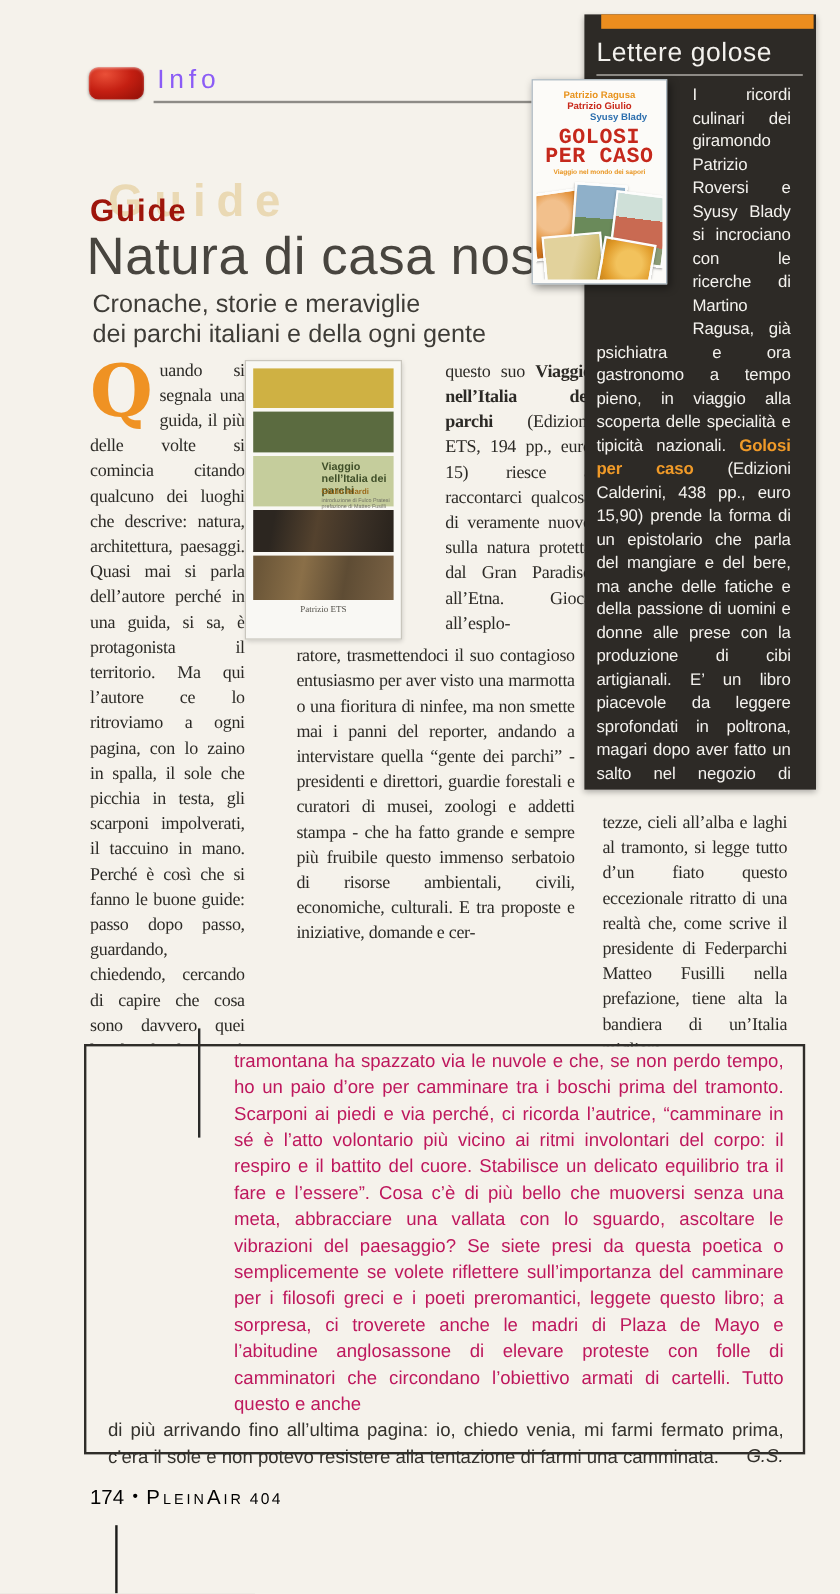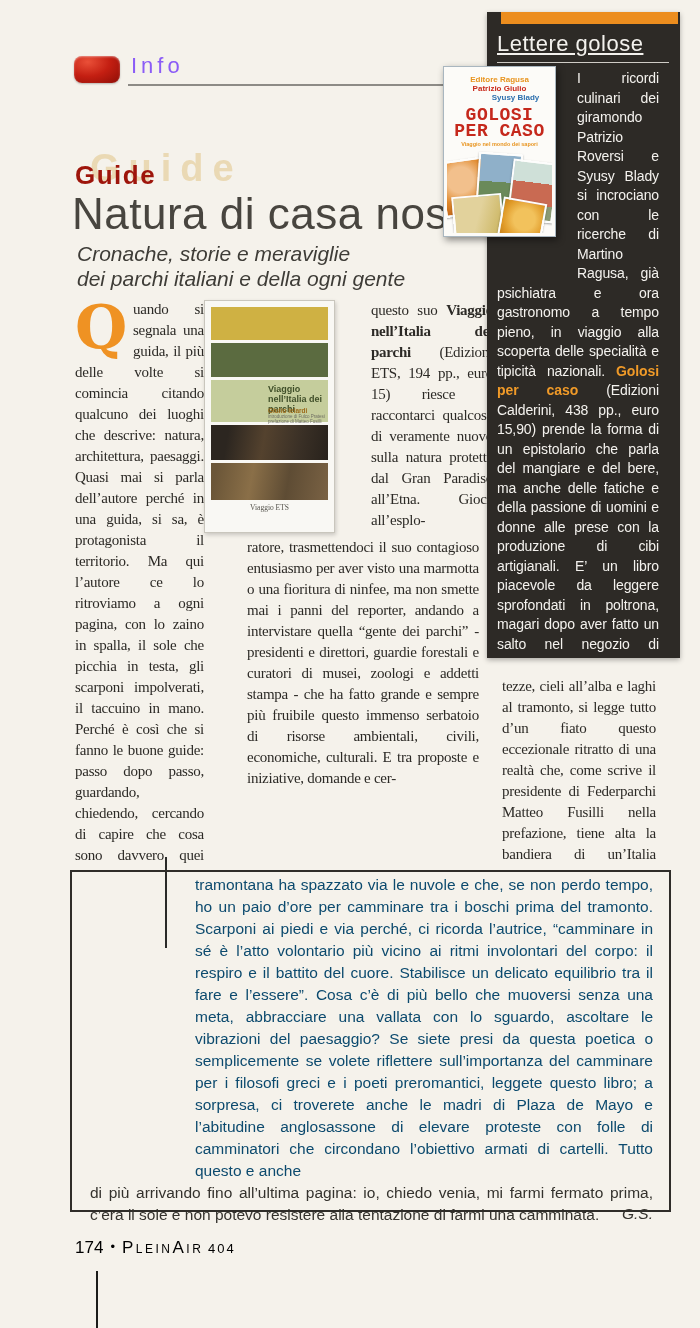--- a/index.html
+++ b/index.html
@@ -11,21 +11,21 @@
   .info-logo{left:74px;top:56px;width:46px;height:27px;border-radius:8px;
     background:radial-gradient(ellipse at 30% 22%, #ea5038 0%, #c41f12 48%, #8d0d06 100%);
     box-shadow:inset 0 1px 2px rgba(255,255,255,.45), 0 1px 2px rgba(0,0,0,.25);}
   .info-label{left:131px;top:53px;font-size:22px;letter-spacing:4px;color:#8b5cf6;}
   .info-rule{left:128px;top:84px;width:359px;height:2px;background:#8d8b86;}
 
   
   .kicker-echo{left:90px;top:147px;font-size:38px;font-weight:bold;color:var(--kicker-echo-tan,#ead9b4);letter-spacing:9px;}
   .kicker{left:75px;top:160px;font-size:26px;font-weight:bold;color:var(--kicker-red,#9e150b);letter-spacing:1.5px;}
   .title{left:72px;top:189px;font-size:44px;color:#48453f;letter-spacing:.5px;}
-  .subtitle{left:77px;top:241px;font-size:21px;font-style:italic;color:#3e3c37;line-height:25px;}
+  .subtitle{left:77px;top:241px;font-size:21px;color:#3e3c37;line-height:25px;}
 
   
   .serifcol{font-family:"Liberation Serif",serif;font-size:15px;line-height:21px;color:#2c2a26;
     text-align:justify;letter-spacing:-.25px;overflow:hidden;hyphens:auto;}
   .col1{left:75px;top:299px;width:129px;height:572px;}
   .dropcap{float:left;font-family:"DejaVu Serif",serif;font-size:60px;line-height:48px;
     color:var(--accent-orange,#ef9223);font-weight:bold;margin:4px 6px 0 0;}
   .col3{left:371px;top:300px;width:122px;height:238px;}
   .midcol{left:247px;top:537px;width:232px;height:336px;}
   .col4{left:502px;top:676px;width:154px;height:196px;}
@@ -42,21 +42,21 @@
   .ets-p1{height:35px;margin-bottom:3px;
     background:linear-gradient(100deg,#2c2620 15%,#54422e 45%,#3a3026 75%,#28221c 100%);}
   .ets-p2{height:37px;margin-bottom:3px;
     background:linear-gradient(100deg,#6b5638 5%,#8a6f48 35%,#5e4c34 65%,#7a6244 100%);}
   .ets-pub{text-align:center;font-size:7.5px;color:#55534c;font-family:"Liberation Serif",serif;}
 
   
   .lettere{left:487px;top:12px;width:193px;height:646px;background:var(--box-bg,#2d2a26);
     box-shadow:0 2px 5px rgba(0,0,0,.3);}
   .lg-bar{position:absolute;left:14px;top:0;width:177px;height:12px;background:var(--box-orange-bar,#ec8d1e);}
-  .lg-title{position:absolute;left:10px;top:19px;font-size:22px;color:#f3f1ed;letter-spacing:.5px;text-decoration:underline;}
+  .lg-title{position:absolute;left:10px;top:19px;font-size:22px;color:#f3f1ed;letter-spacing:.5px;}
   .lg-rule{position:absolute;left:10px;top:50px;width:172px;height:1px;background:#cfccc6;}
   .lg-text{position:absolute;left:10px;top:57px;width:162px;height:586px;font-size:14px;line-height:19.5px;
     color:#f4f2ee;text-align:justify;letter-spacing:-.1px;overflow:hidden;hyphens:auto;}
   .lg-spacer{float:left;width:80px;height:198px;}
   .lg-bold{font-weight:bold;color:var(--box-highlight-orange,#f09a28);}
 
   
   .golosi{left:443px;top:66px;width:113px;height:171px;background:#fcfbf8;border:1px solid #a9b6bf;
     box-shadow:2px 3px 7px rgba(0,0,0,.45);z-index:5;text-align:center;padding-top:8px;box-sizing:border-box;}
   .gol-a1{font-size:8px;font-weight:bold;color:#e8941f;}
@@ -75,21 +75,21 @@
       background:linear-gradient(#cfe0d8 0 35%, #c96a52 35% 75%, #8a9a74 75% 100%);}
   .t4{left:6px;bottom:-6px;width:46px;height:40px;transform:rotate(-5deg);
       background:linear-gradient(110deg,#e2d29c 0 50%, #c9b25a 100%);}
   .t5{right:8px;bottom:-9px;width:40px;height:38px;transform:rotate(10deg);
       background:radial-gradient(circle at 55% 45%, #f2c25c 0 35%, #e09a28 70%, #c07a16 100%);}
 
   
   .cam{left:70px;top:870px;width:601px;height:342px;border:2px solid #2f2d29;box-sizing:border-box;}
   .cam-p1{margin:10px 16px 0 18px;font-size:15.5px;line-height:23px;color:#34322d;text-align:justify;}
   .cam-title{font-size:27px;line-height:23px;color:var(--camminare-orange,#efa041);margin-right:10px;letter-spacing:.5px;}
-  .cam-p2{margin:2px 16px 0 123px;font-size:15.5px;line-height:22px;color:#0c4a6e;text-align:justify;}
+  .cam-p2{margin:2px 16px 0 123px;font-size:15.5px;line-height:22px;color:#be185d;text-align:justify;}
   .cam-p3{margin:0 16px 0 18px;font-size:15.5px;line-height:22px;color:#34322d;text-align:justify;position:relative;}
   .cam-sig{position:absolute;right:0;bottom:1px;font-style:italic;}
 
   
   .solnit{left:42px;top:948px;width:108px;height:207px;background:#dde4e6;border:1px solid #9aa0a2;
     box-shadow:2px 2px 5px rgba(0,0,0,.25);z-index:3;box-sizing:border-box;}
   .sol-author{margin:12px 0 0 10px;font-family:"Liberation Serif",serif;font-size:10.5px;font-weight:bold;color:#4a2d20;}
   .sol-title{margin:8px 0 0 10px;font-family:"Liberation Serif",serif;font-size:11px;font-weight:bold;
     color:var(--solnit-teal,#2f7e6c);}
   .sol-band{position:absolute;left:0;right:0;top:103px;height:13px;background:var(--solnit-purple,#7a5f9f);
@@ -138,21 +138,21 @@
     <div class="ets-s3">
       <div class="ets-title">Viaggio nell’Italia dei parchi</div>
       <div class="ets-author">Giulio Ielardi</div>
       <div class="ets-lines">
         <div>introduzione di Fulco Pratesi</div>
         <div>prefazione di Matteo Fusilli</div>
       </div>
     </div>
     <div class="ets-p1"></div>
     <div class="ets-p2"></div>
-    <div class="ets-pub">Viaggio ETS</div>
+    <div class="ets-pub">Patrizio ETS</div>
   </div>
 
   <div class="abs serifcol col3">
     <span>questo suo </span><b>Viaggio nell’Italia dei parchi</b><span> (Edizioni ETS, 194 pp., euro 15) riesce a raccontarci qualcosa di veramente nuovo sulla natura protetta dal Gran Paradiso all’Etna. Gioca all’esplo-</span>
   </div>
 
   <div class="abs serifcol midcol">ratore, trasmettendoci il suo contagioso entusiasmo per aver visto una marmotta o una fioritura di ninfee, ma non smette mai i panni del reporter, andando a intervistare quella “gente dei parchi” - presidenti e direttori, guardie forestali e curatori di musei, zoologi e addetti stampa - che ha fatto grande e sempre più fruibile questo immenso serbatoio di risorse ambientali, civili, economiche, culturali. E tra proposte e iniziative, domande e cer-</div>
 
   <div class="abs serifcol col4">
     <span>tezze, cieli all’alba e laghi al tramonto, si legge tutto d’un fiato questo eccezionale ritratto di una realtà che, come scrive il presidente di Federparchi Matteo Fusilli nella prefazione, tiene alta la bandiera di un’Italia migliore.</span>
@@ -162,21 +162,21 @@
   <div class="abs lettere">
     <div class="lg-bar"></div>
     <div class="lg-title">Lettere golose</div>
     <div class="lg-rule"></div>
     <div class="lg-text">
       <span class="lg-spacer"></span><span>I ricordi culinari dei giramondo Patrizio Roversi e Syusy Blady si incrociano con le ricerche di Martino Ragusa, già psichiatra e ora gastronomo a tempo pieno, in viaggio alla scoperta delle specialità e tipicità nazionali. </span><span class="lg-bold">Golosi per caso</span><span> (Edizioni Calderini, 438 pp., euro 15,90) prende la forma di un epistolario che parla del mangiare e del bere, ma anche delle fatiche e della passione di uomini e donne alle prese con la produzione di cibi artigianali. E’ un libro piacevole da leggere sprofondati in poltrona, magari dopo aver fatto un salto nel negozio di delikatessen vicino casa, oppure andando alla ricerca di questi templi del gusto scelti viaggiando in treno e in pullman da un capo all’altro della penisola.</span>
     </div>
   </div>
 
   <div class="abs golosi">
-    <div class="gol-a1">Editore Ragusa</div>
+    <div class="gol-a1">Patrizio Ragusa</div>
     <div class="gol-a2">Patrizio Giulio</div>
     <div class="gol-a3">Syusy Blady</div>
     <div class="gol-title">
       <div>GOLOSI</div>
       <div>PER CASO</div>
     </div>
     <div class="gol-sub">Viaggio nel mondo dei sapori</div>
     <div class="gol-collage">
       <div class="tile t1"></div>
       <div class="tile t2"></div>

